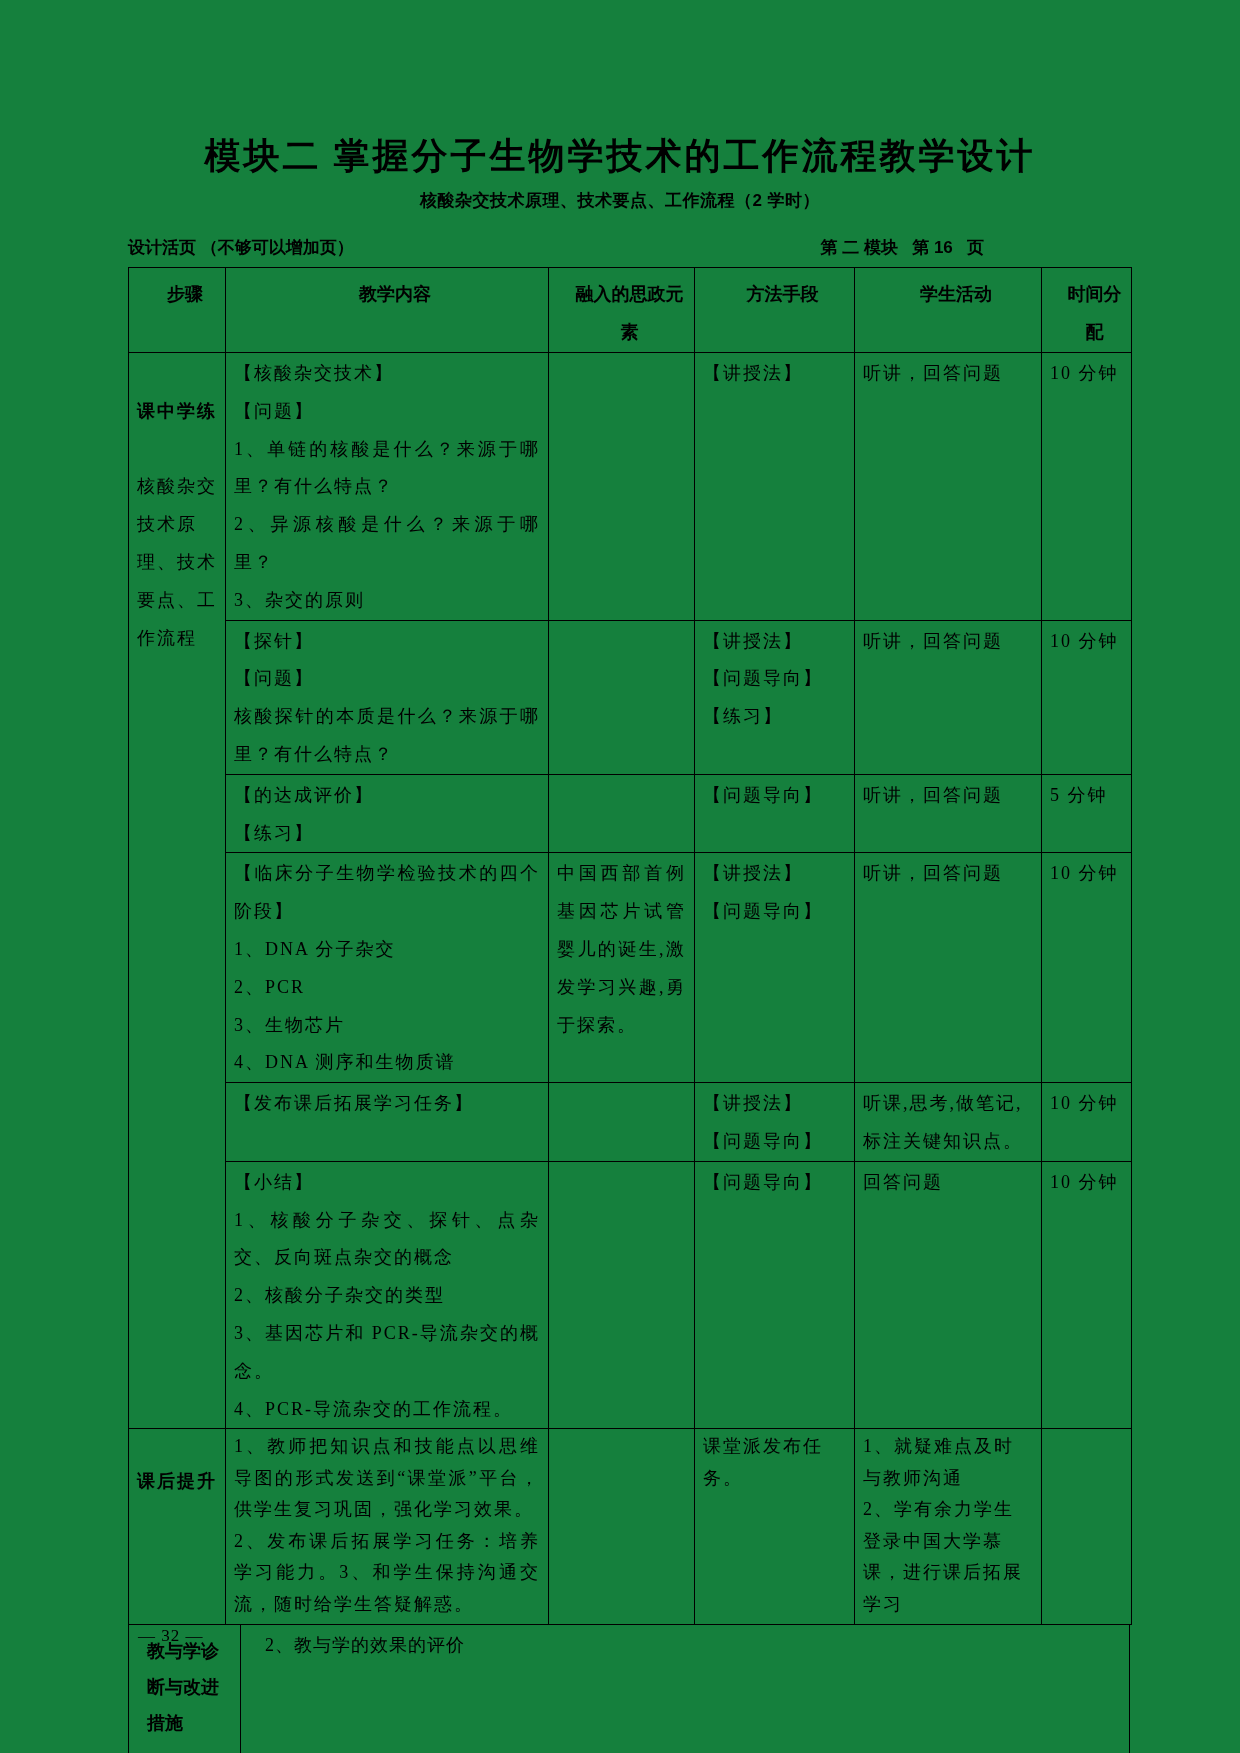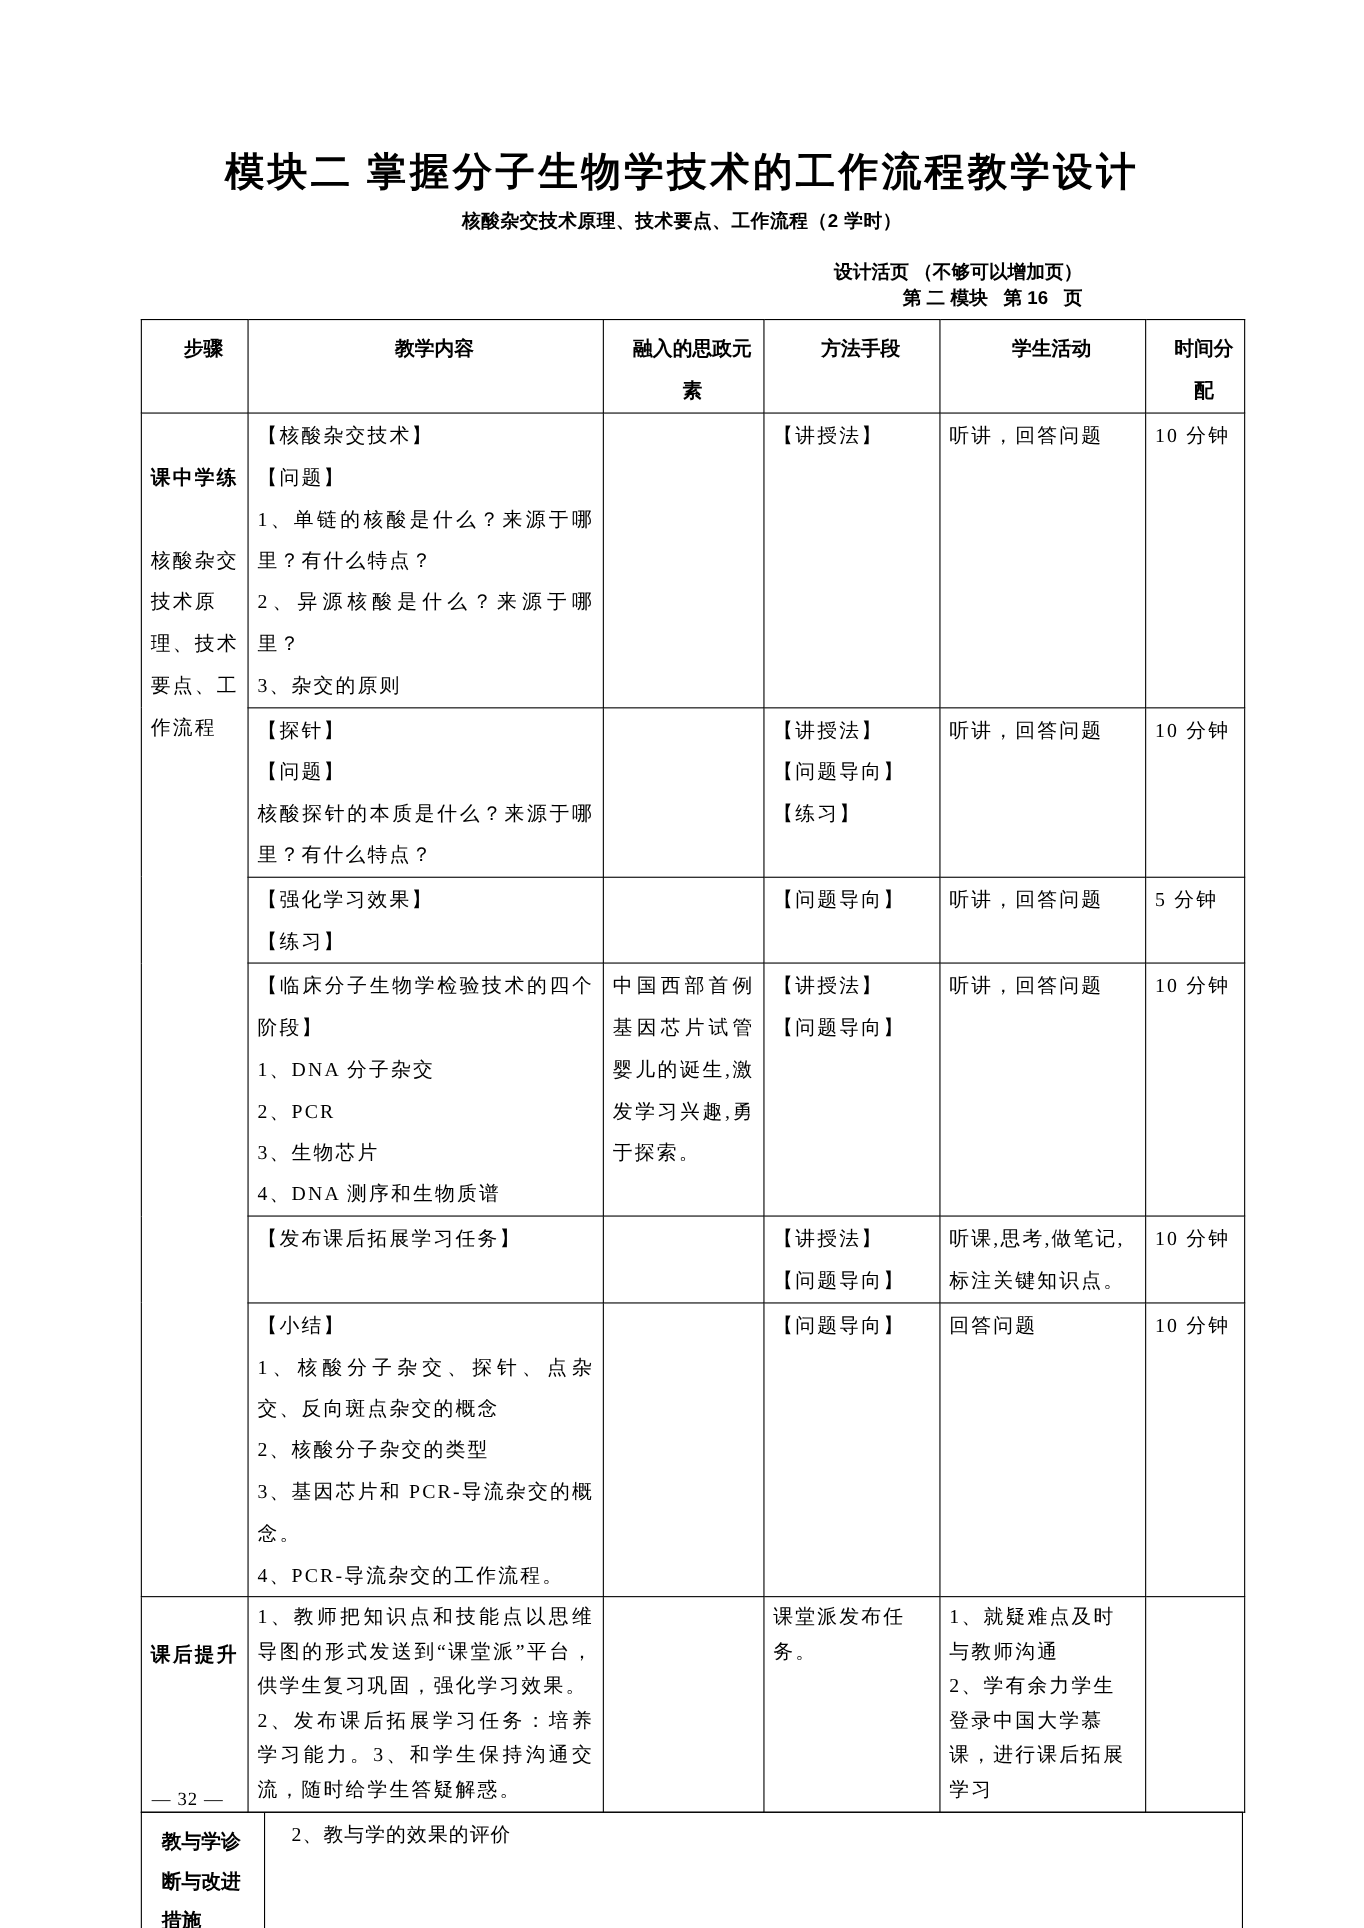--- a/index.html
+++ b/index.html
@@ -1,19 +1,19 @@
 <!DOCTYPE html>
 <html><head>
 <meta charset="utf-8">
 <style>
   html,body{margin:0;padding:0;background:#e9e9e9;}
   .page{
     position:relative;
     width:1240px;height:1753px;
-    margin:0 auto;background:#ffffff;color:#000;
+    margin:0 auto;background:#15803d;color:#000;
     font-family:"Liberation Serif", serif;
     overflow:hidden;
   }
   
   .doc-title{
     margin:0;padding-top:136px;
     text-align:center;
     font-family:"Liberation Serif", serif;
     font-weight:bold;font-size:36px;letter-spacing:3px;
     line-height:1.15;
@@ -23,21 +23,20 @@
     text-align:center;
     font-family:"Liberation Sans", sans-serif;
     font-weight:bold;font-size:17px;letter-spacing:0.5px;
   }
   .meta-row{
     display:flex;justify-content:space-between;align-items:flex-end;
     margin:24px 256px 8px 128px;
     font-family:"Liberation Sans", sans-serif;
     font-weight:bold;font-size:17px;
     white-space:pre;
-    flex-direction:column;
   }
   
   table.plan{
     margin-left:128px;
     width:1003px;
     border-collapse:collapse;
     table-layout:fixed;
   }
   table.plan th, table.plan td{
     border:1.5px solid #000;
@@ -161,21 +160,21 @@
 【问题】
 核酸探针的本质是什么？来源于哪里？有什么特点？</td>
         <td class="ideology-cell"></td>
         <td class="methods-cell">【讲授法】
 【问题导向】
 【练习】</td>
         <td class="activity-cell">听讲，回答问题</td>
         <td class="time-cell">10 分钟</td>
       </tr>
       <tr style="height:67px;">
-        <td class="content-cell">【强化学习效果】
+        <td class="content-cell">【的达成评价】
 【练习】</td>
         <td class="ideology-cell"></td>
         <td class="methods-cell">【问题导向】</td>
         <td class="activity-cell">听讲，回答问题</td>
         <td class="time-cell">5 分钟</td>
       </tr>
       <tr style="height:193px;">
         <td class="content-cell">【临床分子生物学检验技术的四个阶段】
 1、DNA 分子杂交
 2、PCR

